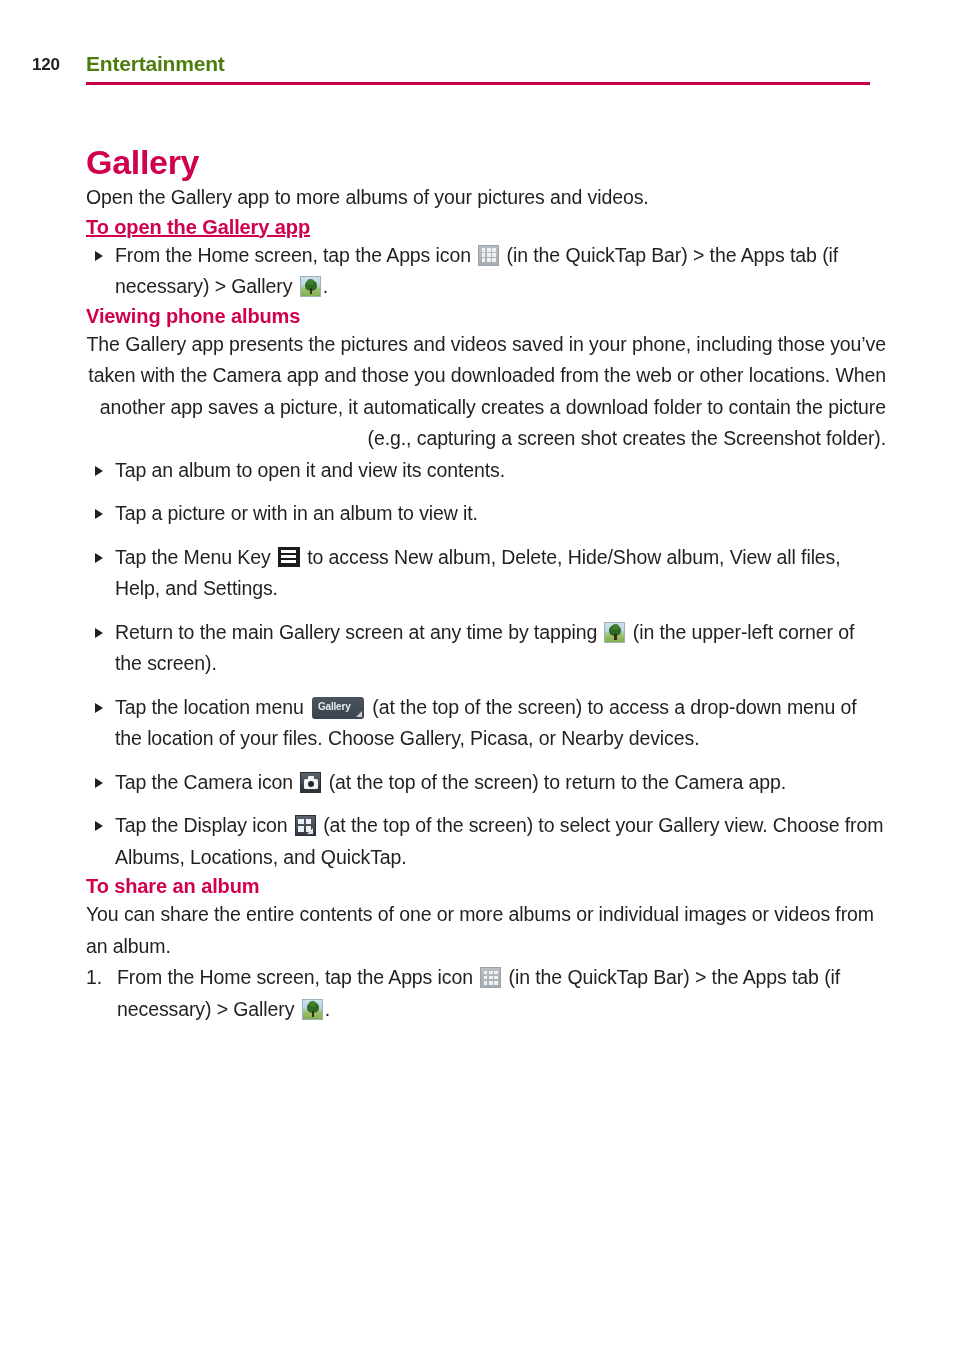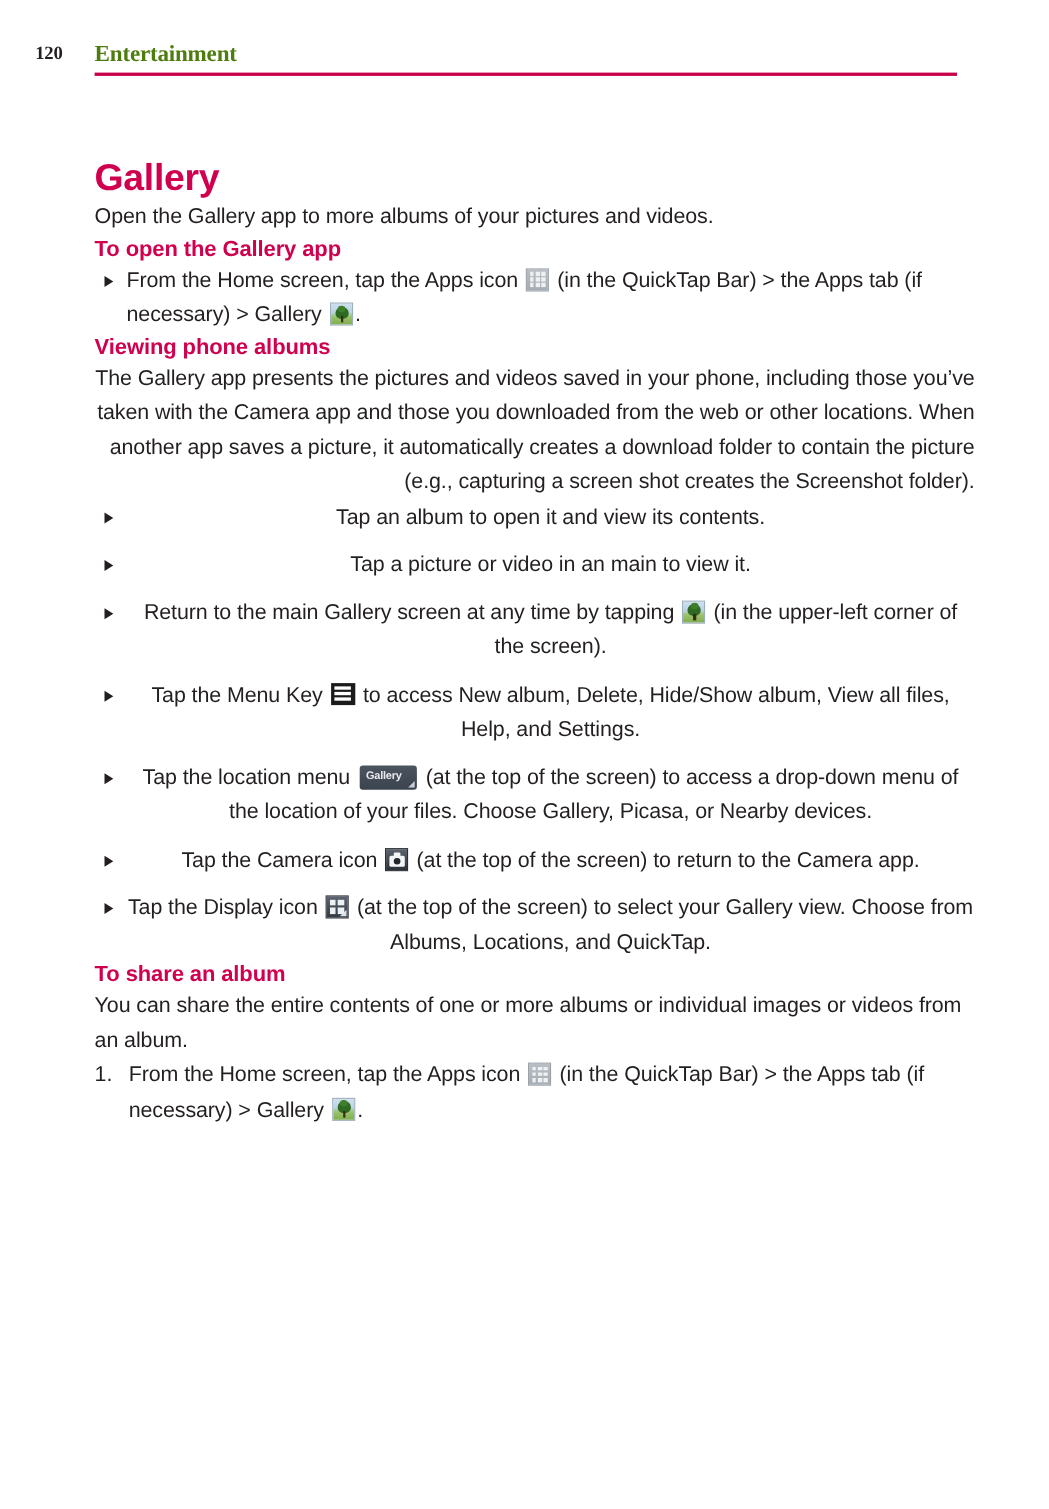--- a/index.html
+++ b/index.html
@@ -12,25 +12,24 @@
     height: 1372px;
     font-family: "Liberation Sans", sans-serif;
     color: #231f20;
     position: relative;
     overflow: hidden;
   }
 
   
   .page-header {
     position: absolute;
-    top: 36px;
+    top: 52px;
     left: 0;
     width: 954px;
     height: 34px;
-    font-family: Liberation Serif, serif;
   }
   .page-number {
     position: absolute;
     left: 32px;
     top: 3px;
     font-size: 17px;
     font-weight: bold;
     letter-spacing: -0.2px;
     color: #231f20;
   }
@@ -81,25 +80,25 @@
   p.body-text {
     margin: 0;
     font-size: 19.5px;
     line-height: 31.5px;
     color: #231f20;
     letter-spacing: -0.1px;
   }
 
   
   .sp-intro   { margin-top: 28px; }
-  .sp-h2-a    { margin-top: 38px; }
+  .sp-h2-a    { margin-top: 38px; text-decoration: underline; }
   .sp-list-a  { margin-top: 10px; }
   .sp-h2-b    { margin-top: 34px; }
   .sp-para-b  { margin-top: 14px; text-align: right; }
-  .sp-bullets { margin-top: 22px; text-align: center; }
+  .sp-bullets { margin-top: 22px; }
   .sp-h2-c    { margin-top: 36px; }
   .sp-para-c  { margin-top: 14px; }
   .sp-num     { margin-top: 20px; }
 
   
   ul.bullets {
     margin: 0;
     padding: 0;
     list-style: none;
   }
@@ -382,31 +381,31 @@
 
   <ul class="bullets sp-bullets">
 
     <li>
       <span class="tri"></span>
       <span>Tap an album to open it and view its contents.</span>
     </li>
 
     <li>
       <span class="tri"></span>
-      <span>Tap a picture or video in an main to view it.</span>
+      <span>Tap a picture or with in an album to view it.</span>
+    </li>
+
+    <li>
+      <span class="tri"></span>
+      <span>Tap the </span><b>Menu Key</b><span> </span><span class="ico ico-menu"><i></i><i></i><i></i></span><span> to access </span><b>New album</b><span>, </span><b>Delete</b><span>, </span><b>Hide/Show album</b><span>, </span><b>View all files</b><span>, </span><b>Help</b><span>, and </span><b>Settings</b><span>.</span>
     </li>
 
     <li>
       <span class="tri"></span>
       <span>Return to the main Gallery screen at any time by tapping </span><span class="ico ico-gallery"><span class="canopy"></span><span class="canopy2"></span><span class="trunk"></span></span><span> (in the upper-left corner of the screen).</span>
-    </li>
-
-    <li>
-      <span class="tri"></span>
-      <span>Tap the </span><b>Menu Key</b><span> </span><span class="ico ico-menu"><i></i><i></i><i></i></span><span> to access </span><b>New album</b><span>, </span><b>Delete</b><span>, </span><b>Hide/Show album</b><span>, </span><b>View all files</b><span>, </span><b>Help</b><span>, and </span><b>Settings</b><span>.</span>
     </li>
 
     <li>
       <span class="tri"></span>
       <span>Tap the location menu </span><span class="ico ico-locmenu"><span class="lbl">Gallery</span><span class="caret"></span></span><span> (at the top of the screen) to access a drop-down menu of the location of your files. Choose </span><b>Gallery</b><span>, </span><b>Picasa</b><span>, or </span><b>Nearby devices</b><span>.</span>
     </li>
 
     <li>
       <span class="tri"></span>
       <span>Tap the </span><b>Camera</b><span> icon </span><span class="ico ico-camera"><span class="hump"></span><span class="body"></span><span class="lens"></span></span><span> (at the top of the screen) to return to the Camera app.</span>

